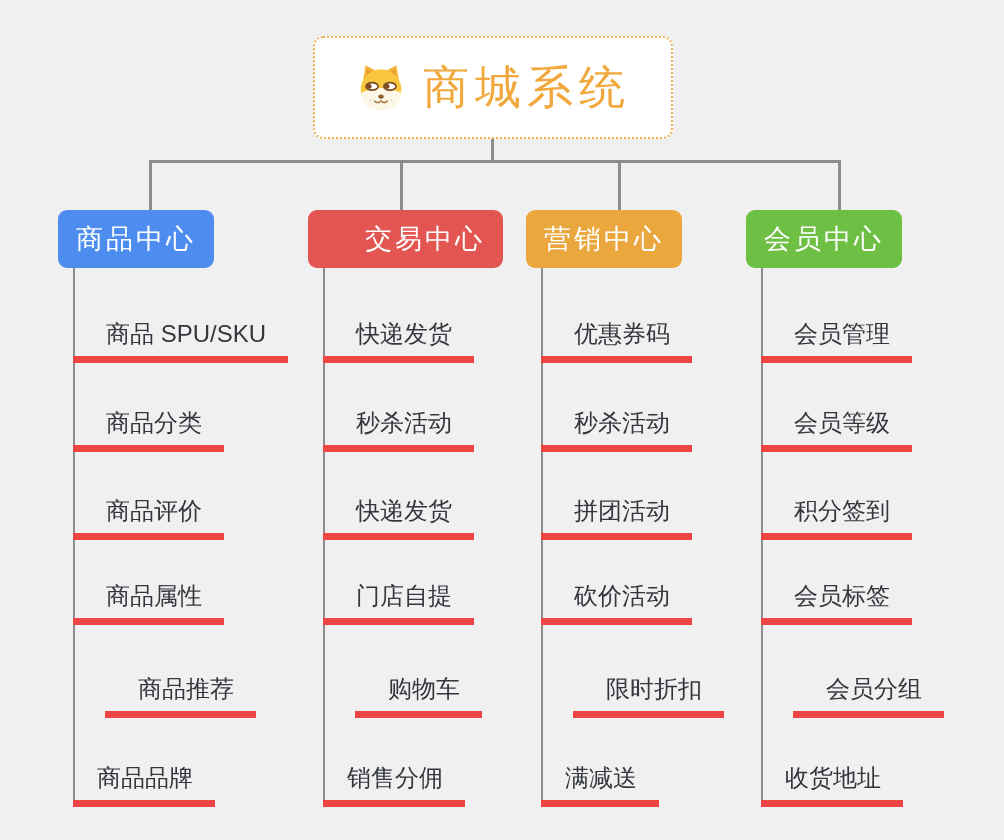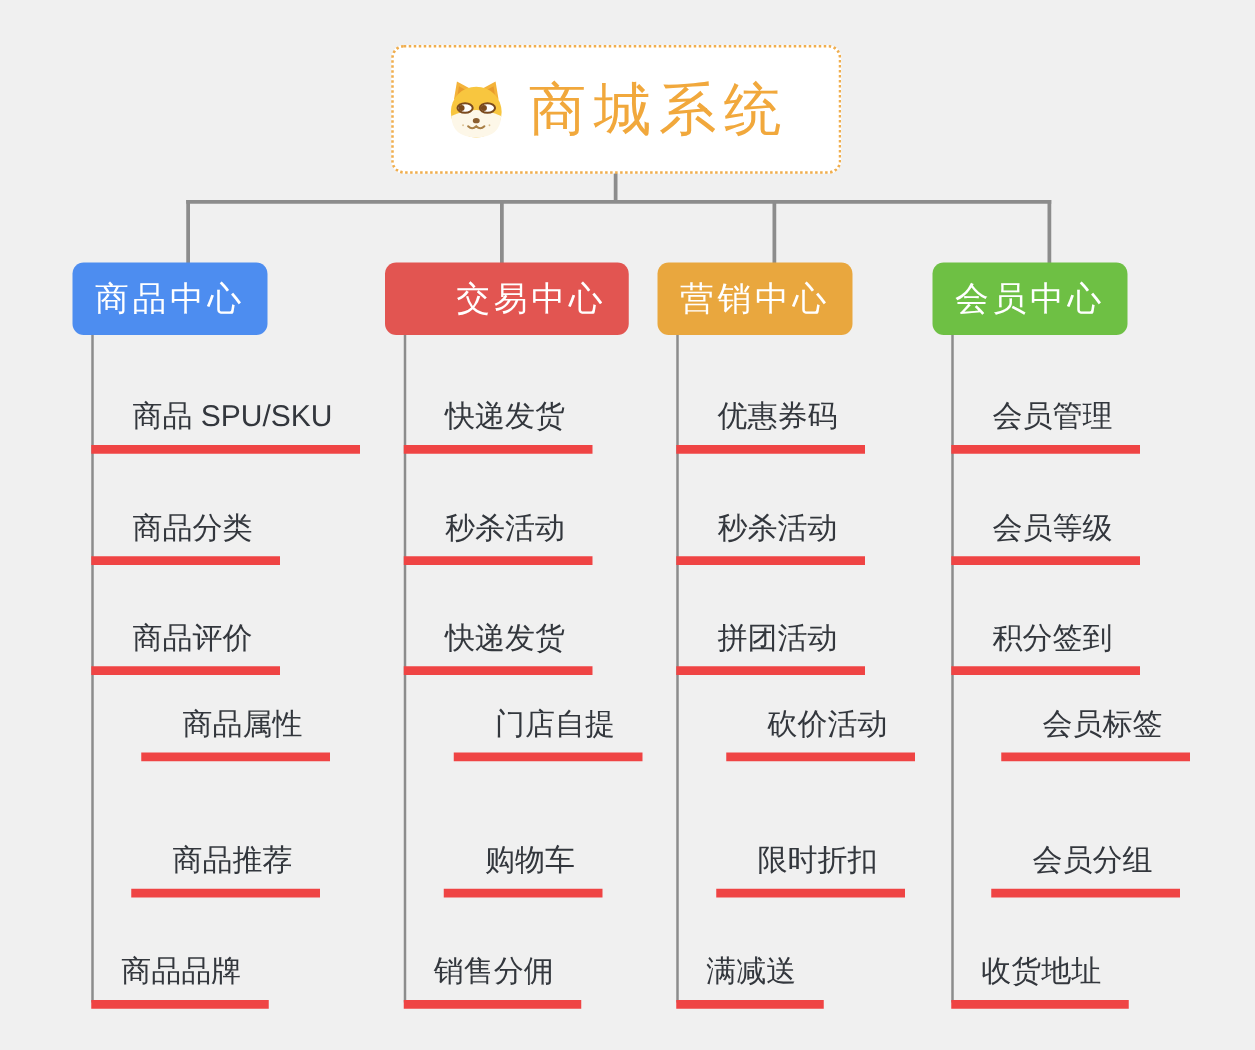--- a/index.html
+++ b/index.html
@@ -42,21 +42,21 @@
   .column.c0{left:73px;} .column.c1{left:323px;} .column.c2{left:541px;} .column.c3{left:761px;}
   .trunk{position:absolute;left:0;top:0;width:2px;height:534px;background:#8c8c8c;}
   .leaf{
     position:absolute;left:0;white-space:nowrap;
     font-size:24px;color:#33373d;line-height:31px;
     padding:0 22px 7px 33px;border-bottom:7px solid #ef4444;
   }
   .leaf:nth-of-type(2){top:50px;}
   .leaf:nth-of-type(3){top:139px;}
   .leaf:nth-of-type(4){top:227px;}
-  .leaf:nth-of-type(5){top:296px;margin-left:40px;}
+  .leaf:nth-of-type(5){top:312px;}
   .leaf:nth-of-type(6){top:405px;margin-left:32px;}
   .leaf:nth-of-type(7){top:494px;padding-left:24px;}
 </style>
 </head>
 <body>
 
 <div class="line root-drop"></div>
 <div class="line h-connector"></div>
 <div class="line drop d0"></div>
 <div class="line drop d1"></div>

